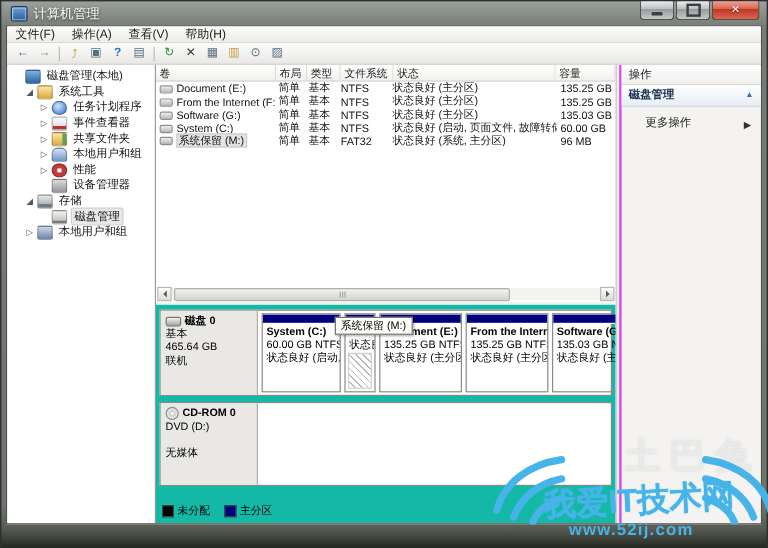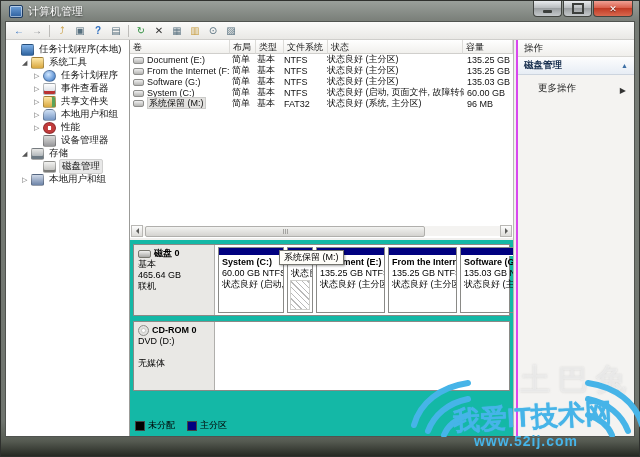--- a/index.html
+++ b/index.html
@@ -130,20 +130,26 @@
         </div>
       <div class="win-btn">
           <div class="glyph-max"></div>
         </div>
       <div class="win-btn close">✕</div>
     </div>
   </div>
 
   <div class="content">
 
+    <div class="menubar">
+      <div class="menu-item">文件(F)</div>
+      <div class="menu-item">操作(A)</div>
+      <div class="menu-item">查看(V)</div>
+      <div class="menu-item">帮助(H)</div>
+    </div>
 
     <div class="toolbar">
       <div class="tb-btn c-blue">←</div>
       <div class="tb-btn c-gray">→</div>
       <div class="tb-sep"></div>
       <div class="tb-btn c-gold">⤴</div>
       <div class="tb-btn c-win">▣</div>
       <div class="tb-btn c-blue">?</div>
       <div class="tb-btn c-win">▤</div>
       <div class="tb-sep"></div>
@@ -154,21 +160,21 @@
       <div class="tb-btn c-win">⊙</div>
       <div class="tb-btn c-win">▨</div>
     </div>
 
     <div class="main">
 
       <div class="tree-pane">
         <div class="tree-row lvl0">
           <span class="expander"></span>
           <span class="t-icon i-computer"></span>
-          <span class="tree-label">任务计划程序(本地)</span>
+          <span class="tree-label">磁盘管理(本地)</span>
         </div>
         <div class="tree-row lvl1">
           <span class="expander">◢</span>
           <span class="t-icon i-system-tools"></span>
           <span class="tree-label">系统工具</span>
         </div>
         <div class="tree-row lvl2">
           <span class="expander">▷</span>
           <span class="t-icon i-task-scheduler"></span>
           <span class="tree-label">任务计划程序</span>

